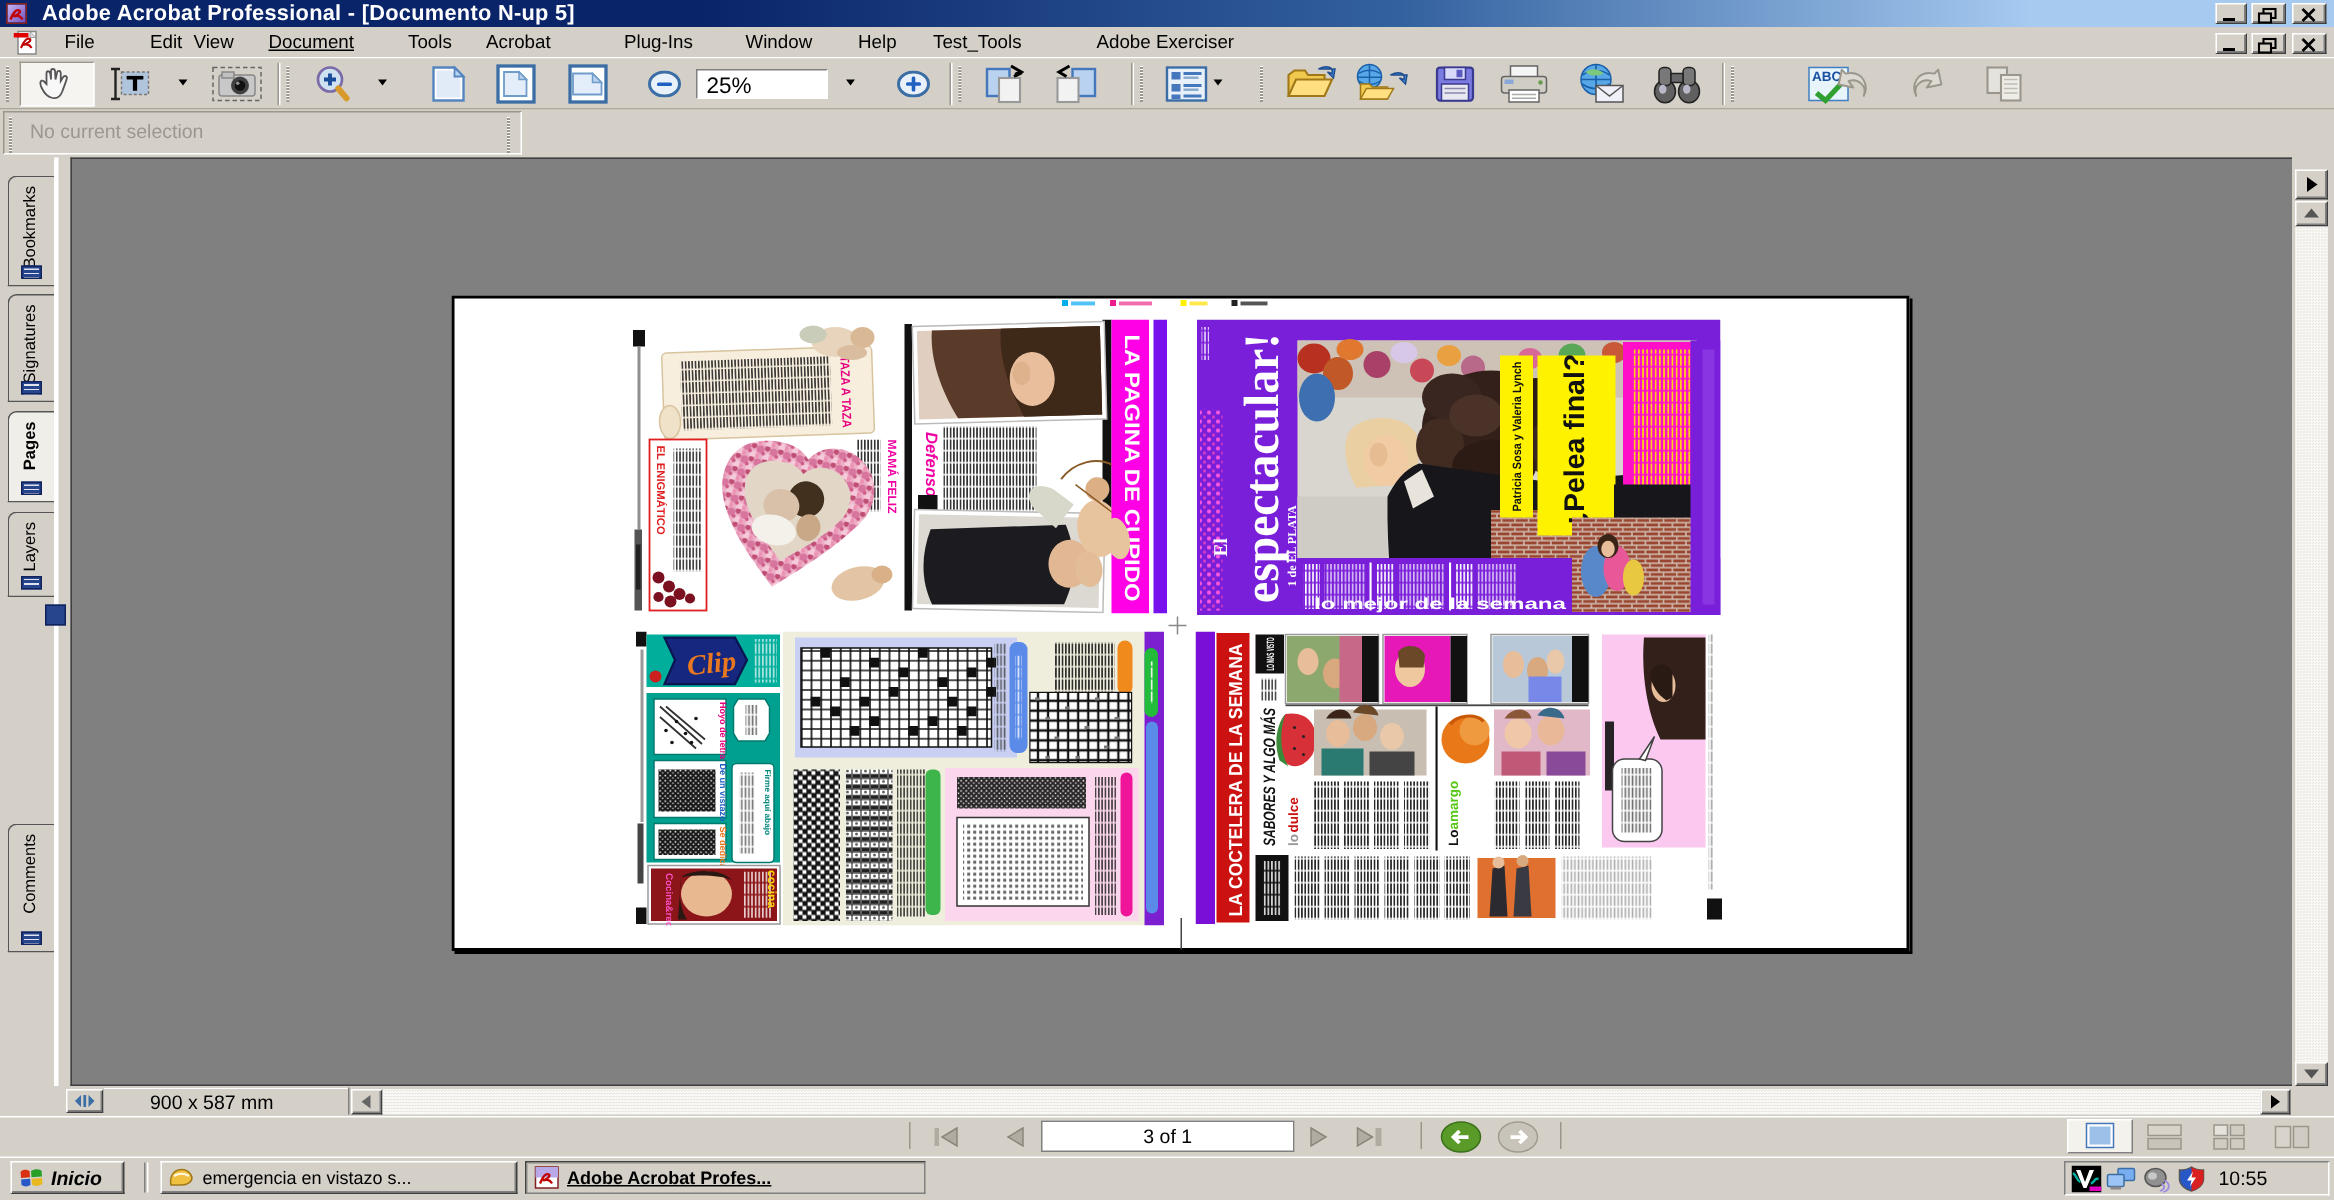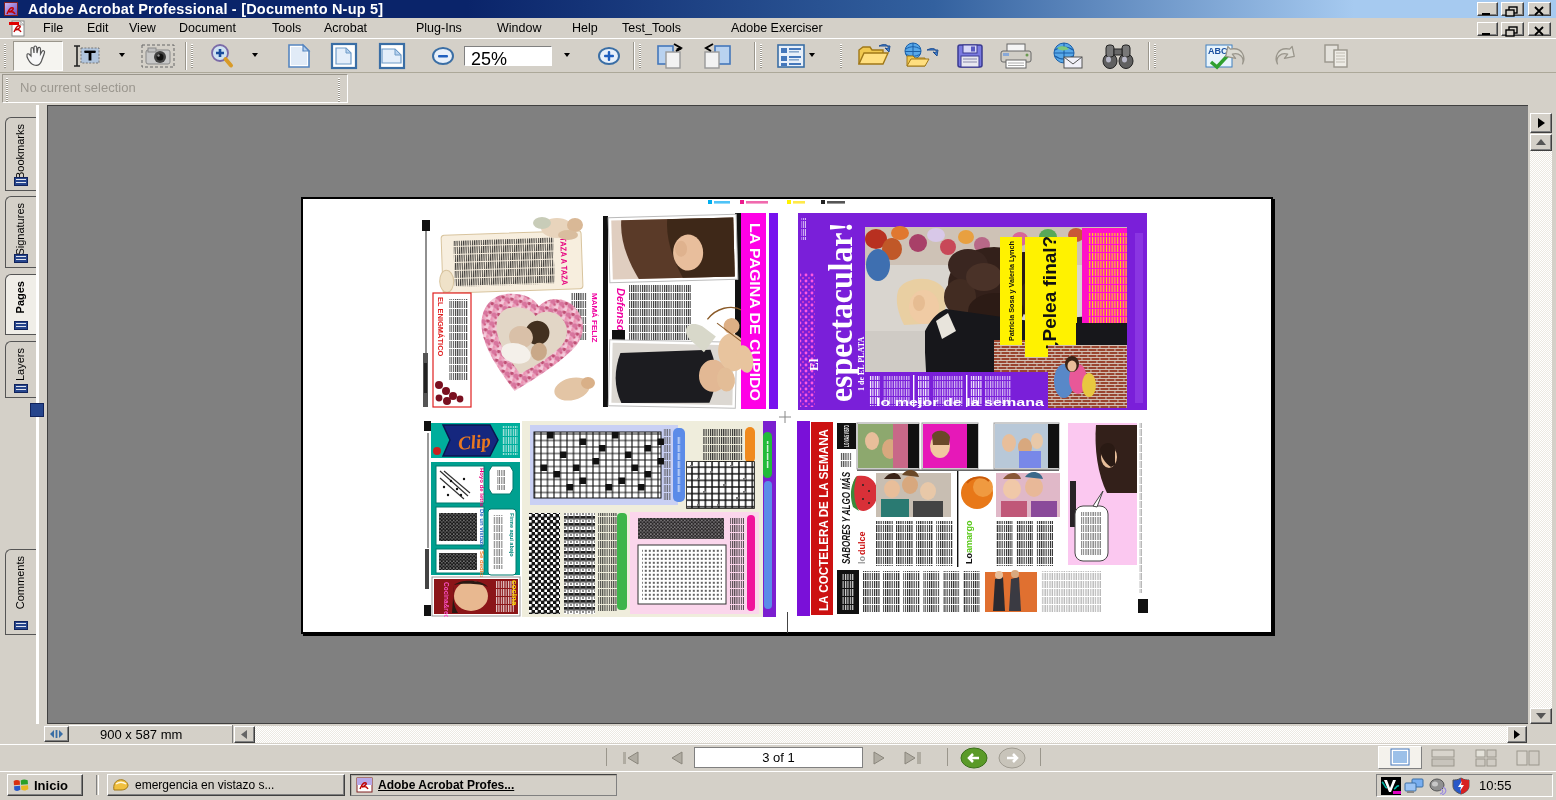--- a/index.html
+++ b/index.html
@@ -73,23 +73,23 @@
   <div class="abs" id="menubar"></div>
   <div class="abs" style="left:9px;top:20px;width:18px;height:17px;">
     <svg width="18" height="17" viewBox="0 0 18 17">
       <rect x="3" y="1" width="12" height="15" fill="#fff" stroke="#888"></rect>
       <path d="M11 1 L15 5 L11 5 Z" fill="#ddd" stroke="#888" stroke-width="0.5"></path>
       <rect x="0" y="2" width="10" height="3" fill="#e00000"></rect>
       <path d="M5 12 C7 7 9 5 11 6 C12 7 10 9 6 10 C9 9 11 10 12 12" stroke="#c00000" stroke-width="1.4" fill="none"></path>
     </svg>
   </div>
   <div class="abs mitem" style="left:43px;">File</div>
-  <div class="abs mitem" style="left:87px;text-align:center;">Edit</div>
+  <div class="abs mitem" style="left:100px;text-align:center;">Edit</div>
   <div class="abs mitem" style="left:129px;">View</div>
-  <div class="abs mitem" style="left:179px;">Document</div>
+  <div class="abs mitem" style="left:179px;text-decoration:underline;">Document</div>
   <div class="abs mitem" style="left:272px;">Tools</div>
   <div class="abs mitem" style="left:324px;">Acrobat</div>
   <div class="abs mitem" style="left:416px;">Plug-Ins</div>
   <div class="abs mitem" style="left:497px;">Window</div>
   <div class="abs mitem" style="left:572px;">Help</div>
   <div class="abs mitem" style="left:622px;">Test_Tools</div>
   <div class="abs mitem" style="left:731px;">Adobe Exerciser</div>
   <div class="abs winbtn" style="left:1477px;top:22px;width:21px;height:14px;"><svg width="19" height="12">
       <rect x="4" y="8" width="8" height="2" fill="#000"></rect>
     </svg></div>
@@ -159,21 +159,21 @@
       <path d="M4 7 L17 7 L23 13 L23 21 L4 21 Z" fill="#e4eefa" stroke="#6f9cc8" stroke-width="1.2"></path>
       <path d="M17 7 L17 13 L23 13 Z" fill="#b9d2ef" stroke="#6f9cc8"></path>
     </svg></div>
 
   <div class="abs" style="left:431px;top:47px;">
     <svg width="24" height="18" viewBox="0 0 24 18">
       <ellipse cx="12" cy="9" rx="10" ry="8" fill="#e8f0fa" stroke="#3a6ea5" stroke-width="2"></ellipse>
       <rect x="7" y="8" width="10" height="2.4" rx="1" fill="#2060c0"></rect>
     </svg>
   </div>
-  <div class="abs" style="left:464px;top:46px;width:88px;height:20px;background:#fff;border:1px solid #808080;border-bottom-color:#fff;border-right-color:#fff;font-size:18px;padding:2px 0 0 6px;">25%</div>
+  <div class="abs" style="left:464px;top:46px;width:88px;height:20px;background:#fff;border:1px solid #808080;border-bottom-color:#fff;border-right-color:#fff;font-size:15px;padding:2px 0 0 6px;">25%</div>
   <div class="abs drop" style="left:564px;"></div>
 
   <div class="abs" style="left:597px;top:47px;">
     <svg width="24" height="18" viewBox="0 0 24 18">
       <ellipse cx="12" cy="9" rx="10" ry="8" fill="#e8f0fa" stroke="#3a6ea5" stroke-width="2"></ellipse>
       <rect x="7" y="7.8" width="10" height="2.4" rx="1" fill="#2060c0"></rect>
       <rect x="10.8" y="4" width="2.4" height="10" rx="1" fill="#2060c0"></rect>
     </svg>
   </div>
   <div class="abs vsep" style="left:633px;"></div>
@@ -860,21 +860,21 @@
   <div class="abs" id="taskbar"></div>
   <div class="abs taskbtn" style="left:7px;width:76px;font-weight:bold;font-size:13px;">
     <svg width="20" height="18" viewBox="0 0 20 18" style="margin-left:3px;">
       <g transform="rotate(-4 10 9)">
         <path d="M3 4.6 C5 3.2 7 3.4 9 4.6 L9 8.8 L3 8.8 Z" fill="#D83010"></path>
         <path d="M10 4.6 C12.5 3.2 14.5 3.4 17 4.8 L17 8.8 L10 8.8 Z" fill="#28A028"></path>
         <path d="M3 9.8 L9 9.8 L9 13.8 C7 15 5 15 3 13.6 Z" fill="#2858C8"></path>
         <path d="M10 9.8 L17 9.8 L17 13.6 C14.5 15.2 12.5 15.2 10 13.8 Z" fill="#E8B820"></path>
       </g>
     </svg>
-    <span style="margin-left:3px;">Inicio</span>
+    <span style="margin-left:3px;font-style:italic;">Inicio</span>
   </div>
   <div class="abs" style="left:96px;top:775px;width:3px;height:20px;border-left:1px solid #808080;border-right:1px solid #fff;"></div>
   <div class="abs taskbtn" style="left:107px;width:238px;">
     <svg width="18" height="16" viewBox="0 0 18 16" style="margin-left:4px;">
       <path d="M2 13 C1 8 3 4 7 3 C11 2 15 4 16 8 C16 11 13 13 9 13 Z" fill="#f0c040" stroke="#a07818"></path>
       <path d="M4 7 C7 5 11 5 14 7" stroke="#fff8e0" stroke-width="1.5" fill="none"></path>
     </svg>
     <span style="margin-left:5px;">emergencia en vistazo s...</span>
   </div>
   <div class="abs taskbtn" style="left:350px;width:267px;border:1px solid #808080;border-top-color:#404040;border-left-color:#404040;box-shadow:inset 1px 1px 0 #b0aca4;font-weight:bold;">

